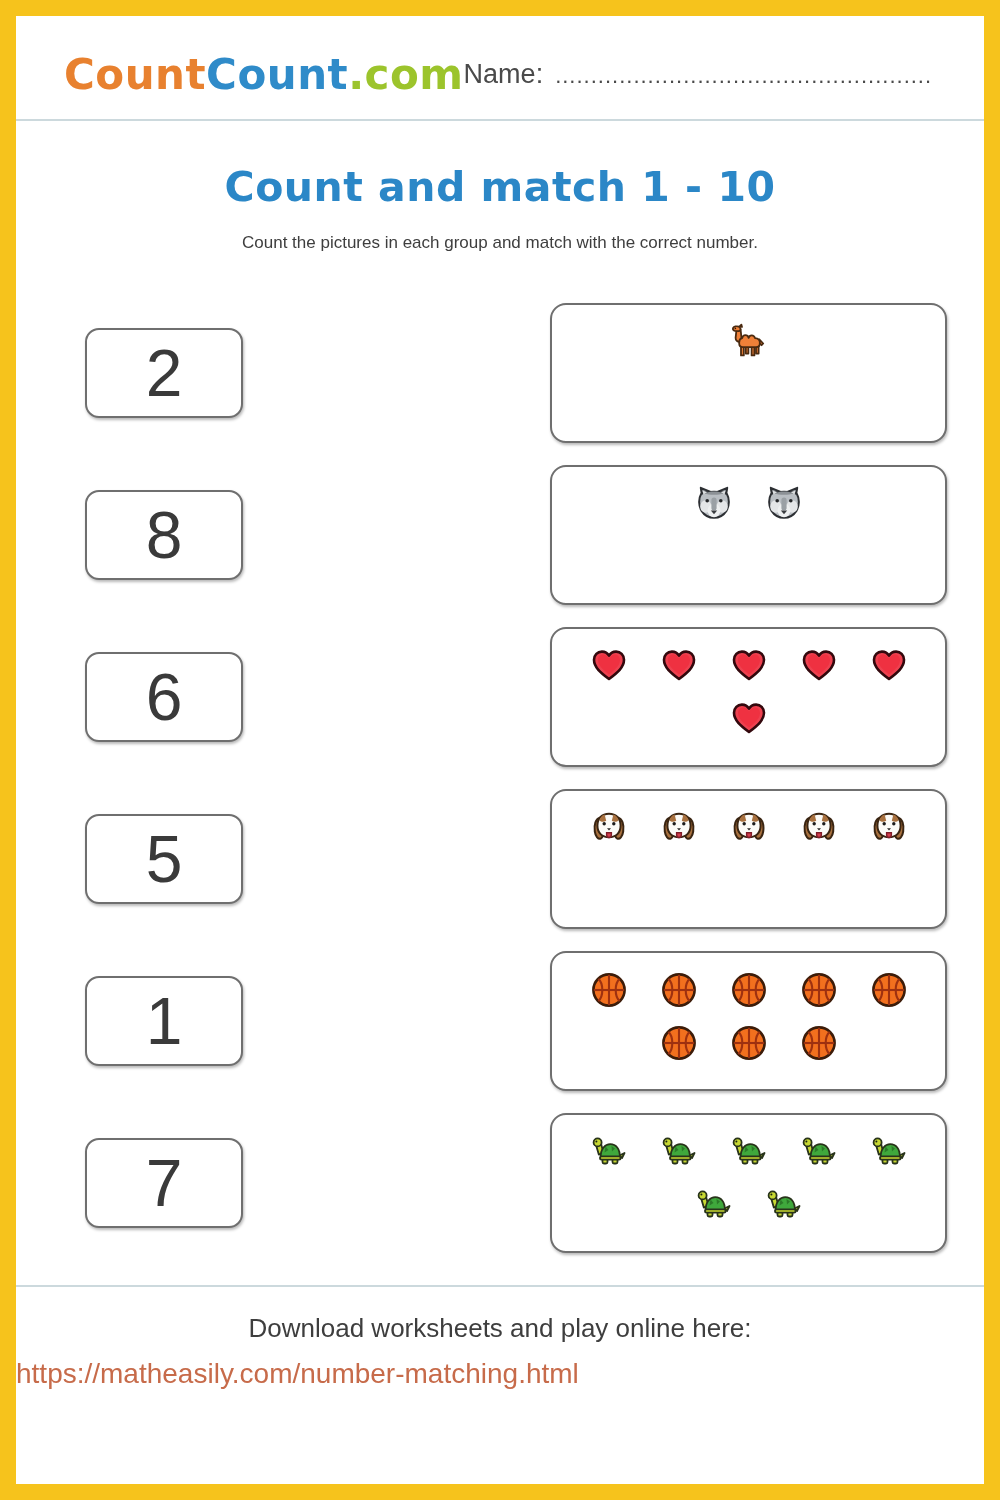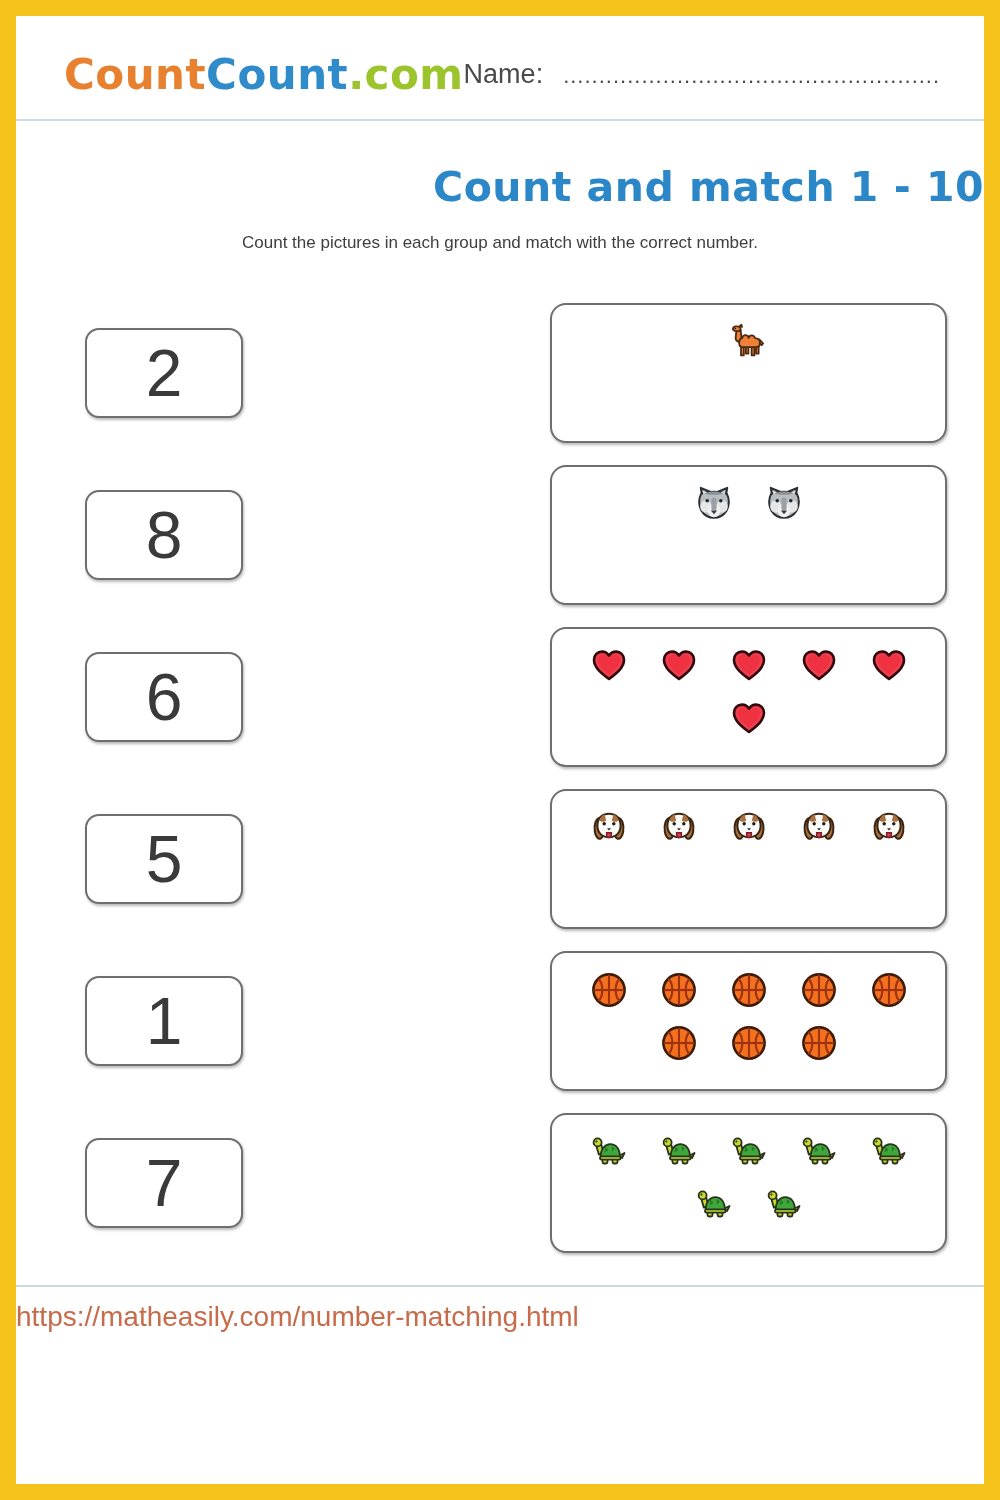--- a/index.html
+++ b/index.html
@@ -17,26 +17,26 @@
   body{width:1000px;height:1500px;font-family:"Liberation Sans",sans-serif;background:#fff;}
   .frame{width:1000px;height:1500px;border:16px solid var(--yellow);background:#fff;overflow:hidden;}
   .inner{width:100%;height:100%;position:relative;}
 
   
   .header{display:flex;align-items:center;justify-content:space-between;padding:34px 52px 0 48px;}
   .logo{font-family:"DejaVu Sans",sans-serif;font-weight:bold;font-size:42px;letter-spacing:.5px;text-decoration:none;}
   .logo .math{color:var(--logo-orange);}
   .logo .easily{color:var(--logo-blue);}
   .logo .com{color:var(--logo-green);}
-  .name-block{font-size:27px;color:#4a4a4a;display:flex;align-items:baseline;gap:20px;}
+  .name-block{font-size:27px;color:#4a4a4a;display:flex;align-items:baseline;gap:12px;}
   .name-dots{color:#4a4a4a;font-size:22px;letter-spacing:1px;}
   .divider{height:2px;background:var(--divider);border:none;margin-top:20px;}
 
   
-  .title{margin-top:42px;text-align:right;font-family:"DejaVu Sans",sans-serif;font-weight:bold;font-size:41px;color:var(--title-blue);letter-spacing:.5px;}
+  .title{margin-top:42px;text-align:center;font-family:"DejaVu Sans",sans-serif;font-weight:bold;font-size:41px;color:var(--title-blue);letter-spacing:.5px;}
   .instruction{margin-top:22px;text-align:center;font-size:17px;color:var(--text-dark);}
 
   
   .worksheet{margin-top:50px;padding-left:69px;padding-right:37px;}
   .match-row{display:flex;align-items:center;height:140px;margin-bottom:22px;}
   .num-box{width:158px;height:90px;border:2px solid var(--box-border);border-radius:14px;
            background:#fff;box-shadow:1px 2px 3px rgba(0,0,0,.28);
            display:flex;align-items:center;justify-content:center;}
   .num{font-size:66px;color:#3a3a3a;line-height:1;}
   .row-spacer{flex:1;}
@@ -307,16 +307,17 @@
               <svg class="pic-icon" viewBox="0 0 40 40">
                 <use href="#sym-turtle" xlink:href="#sym-turtle"></use>
               </svg>
             </div>
           </div>
       </div>
 
     </div>
 
     <hr class="footer-divider">
+    <div class="footer-line">Download worksheets and play online here:</div>
     <a class="footer-link" href="#">https://matheasily.com/number-matching.html</a>
 
   </div>
 </div>
 
 </body></html>

